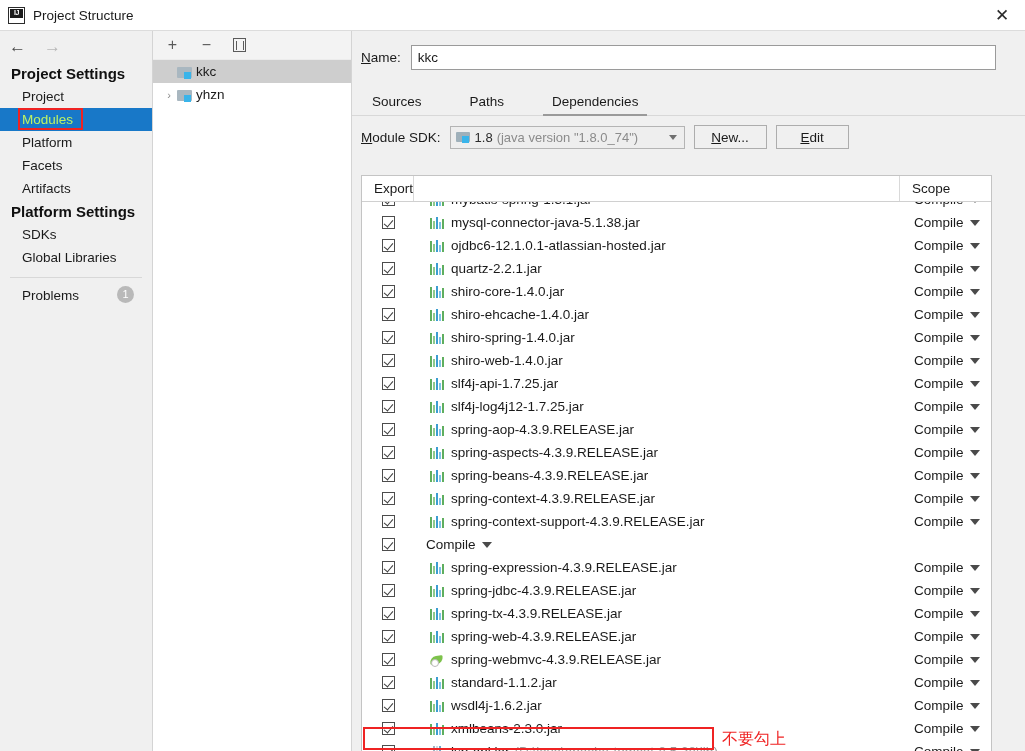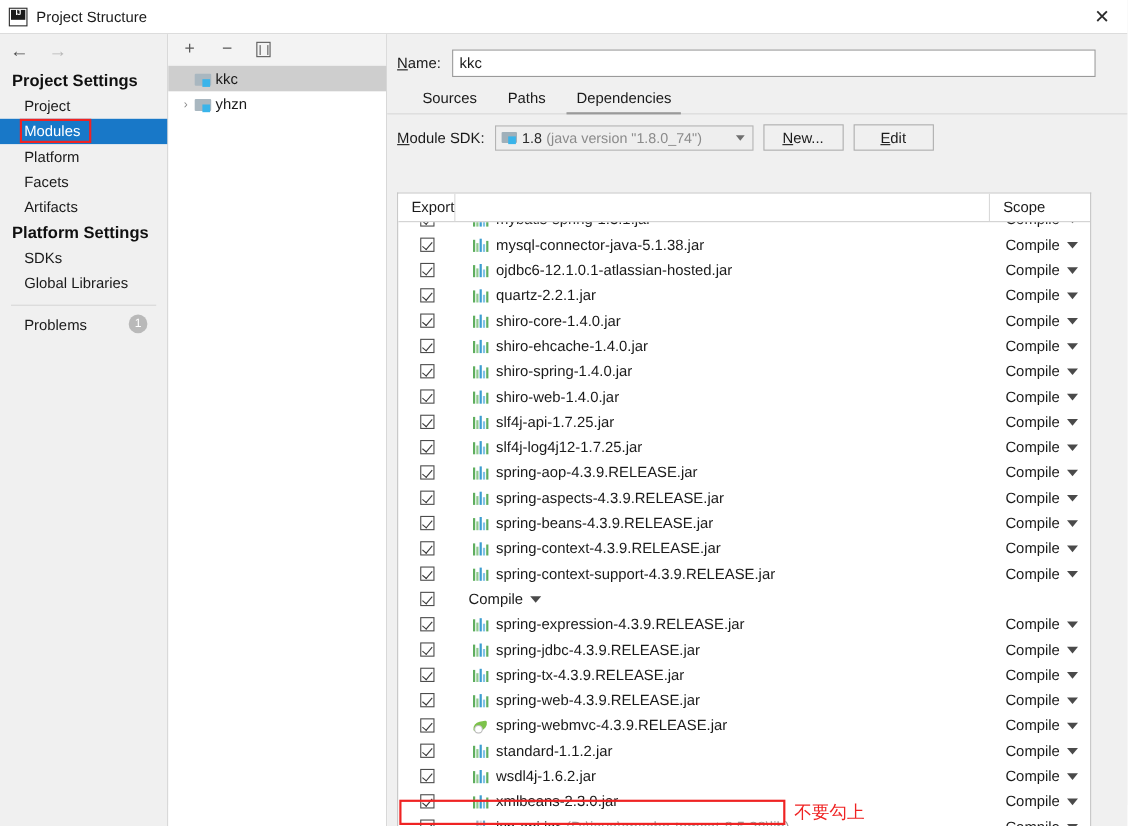--- a/index.html
+++ b/index.html
@@ -86,21 +86,21 @@
   .side-item {
     font-size: 13.5px;
     color: #1a1a1a;
     padding: 3px 0 3px 22px;
     height: 23px;
     line-height: 17px;
     position: relative;
   }
   .side-item.selected {
     background: #1878c8;
-    color: #ffffff;
+    color: #bef264;
   }
   .side-item .redbox {
     position: absolute;
     left: 18px; top: 0px;
     width: 65px; height: 22px;
     border: 2px solid #ef2323;
   }
   .side-divider {
     margin: 8px 10px 6px 10px;
     height: 1px; background: #d8d8d8;
@@ -207,23 +207,24 @@
     font-size: 13.5px;
     color: #1a1a1a;
     padding: 0 6px;
     font-family: "Liberation Sans", sans-serif;
     outline: none;
   }
 
   .tabs {
     display: flex; align-items: flex-end;
     height: 30px;
-    padding-left: 22px;
+    padding-left: 10px;
     border-bottom: 1px solid #d8d8d8;
-    margin-top: 1px;
+    margin-top: 13px;
+    gap: 20px;
   }
   .tab {
     font-size: 13.5px;
     color: #1a1a1a;
     padding: 0 10px 6px 10px;
     margin-right: 8px;
     position: relative;
   }
   .tab.active::after {
     content: "";

